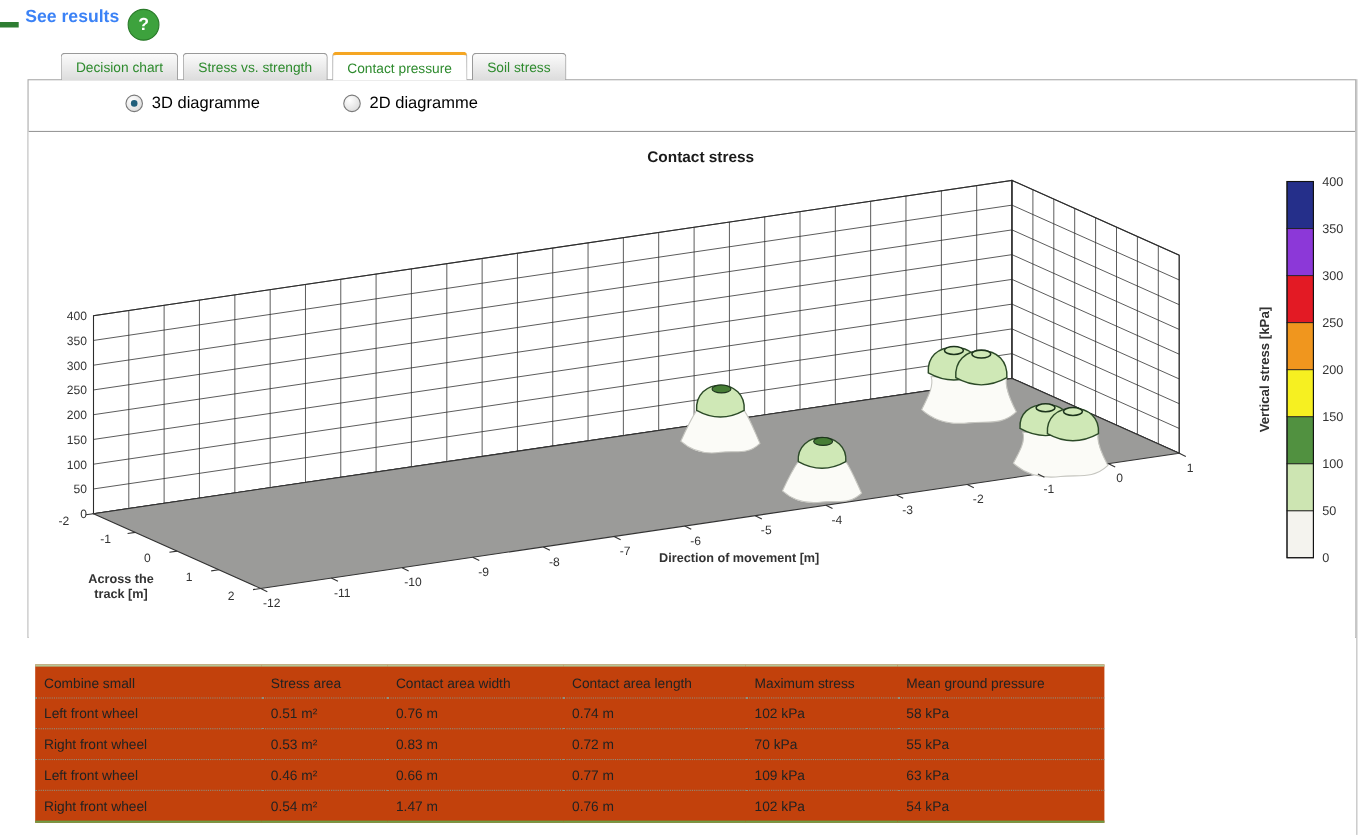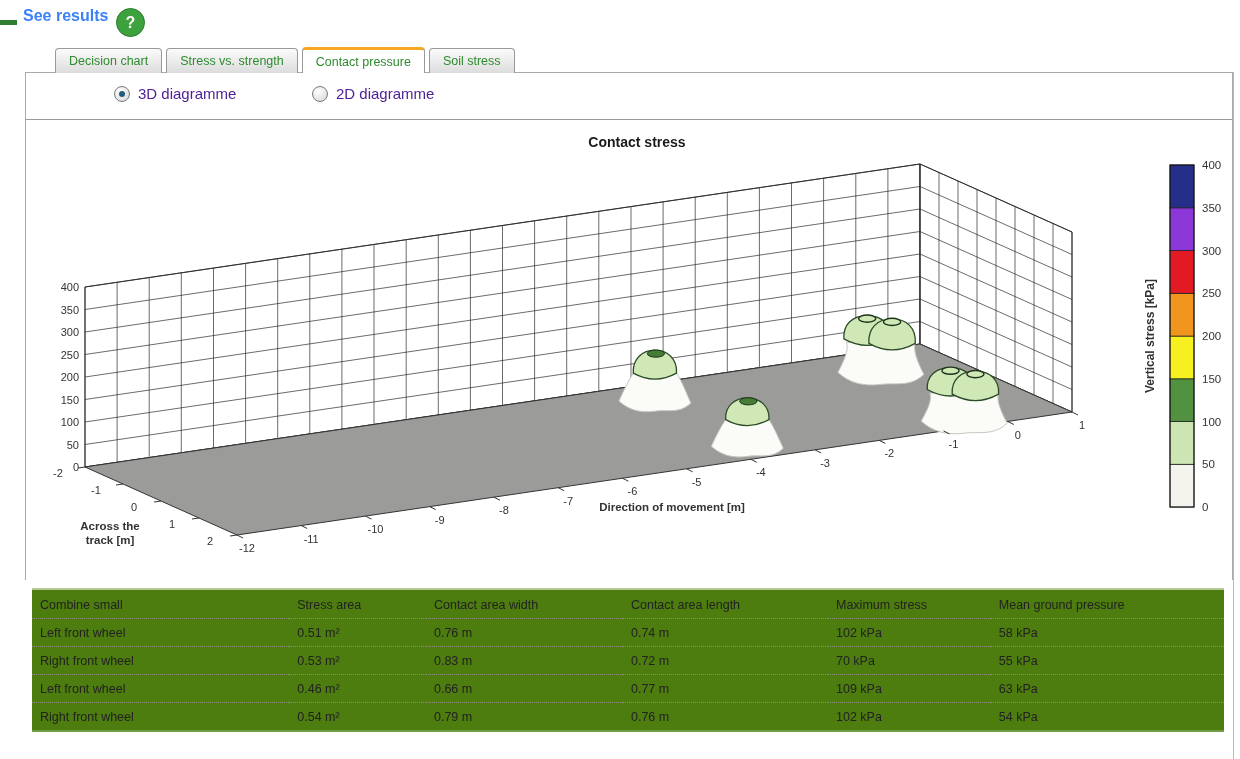--- a/index.html
+++ b/index.html
@@ -25,27 +25,27 @@
 
   
   .panel{position:absolute;left:25px;top:72px;width:1208px;height:508px;box-sizing:border-box;
          border:1px solid #aaa;background:#fff;}
   .radio-row{position:absolute;left:0;top:0;width:100%;height:46px;}
   .radio-opt{position:absolute;top:12px;display:flex;align-items:center;cursor:pointer;}
   .radio-opt .dot{width:14px;height:14px;border-radius:50%;border:1px solid #7a7a7a;
         background:radial-gradient(circle at 35% 30%,#ffffff,#d4d4d4);position:relative;margin-right:8px;}
   .radio-opt.sel .dot::after{content:"";position:absolute;left:4px;top:4px;width:6px;height:6px;
         border-radius:50%;background:#1f5e7a;}
-  .radio-opt .rlabel{font-size:15px;color:#4c1d95;}
+  .radio-opt .rlabel{font-size:15px;color:#000000;}
   .chart-region{position:absolute;left:0;top:46px;width:1206px;height:460px;border-top:1px solid #999;background:#fff;}
   svg text{font-family:"Liberation Sans","DejaVu Sans",sans-serif;}
 
   
-  .results-table{position:absolute;left:32px;top:588px;width:1192px;border-collapse:collapse;
-        background:#4d7c0f;font-size:12.5px;color:#222;
+  .results-table{position:absolute;left:32px;top:604px;width:972px;border-collapse:collapse;
+        background:#c2410c;font-size:12.5px;color:#222;
         border-top:2px solid #b5c897;border-bottom:2px solid #6f9c45;}
   .results-table th{font-weight:normal;text-align:left;padding:8px 8px 6px 8px;border-bottom:1px dotted #8f8f7f;}
   .results-table td{padding:7px 8px 6px 8px;border-bottom:1px dotted #8f8f7f;}
   .results-table tr:last-child td{border-bottom:none;}
 
   .right-rule{position:absolute;left:1233px;top:72px;width:1px;height:687px;background:#b8b8b8;}
 </style>
 </head>
 <body>
 
@@ -280,21 +280,21 @@
           <td>Left front wheel</td>
           <td>0.46 m²</td>
           <td>0.66 m</td>
           <td>0.77 m</td>
           <td>109 kPa</td>
           <td>63 kPa</td>
         </tr>
         <tr>
           <td>Right front wheel</td>
           <td>0.54 m²</td>
-          <td>0.79 m</td>
+          <td>1.47 m</td>
           <td>0.76 m</td>
           <td>102 kPa</td>
           <td>54 kPa</td>
         </tr>
       </tbody>
   </table>
 
   <div class="right-rule"></div>
 </div>
 

